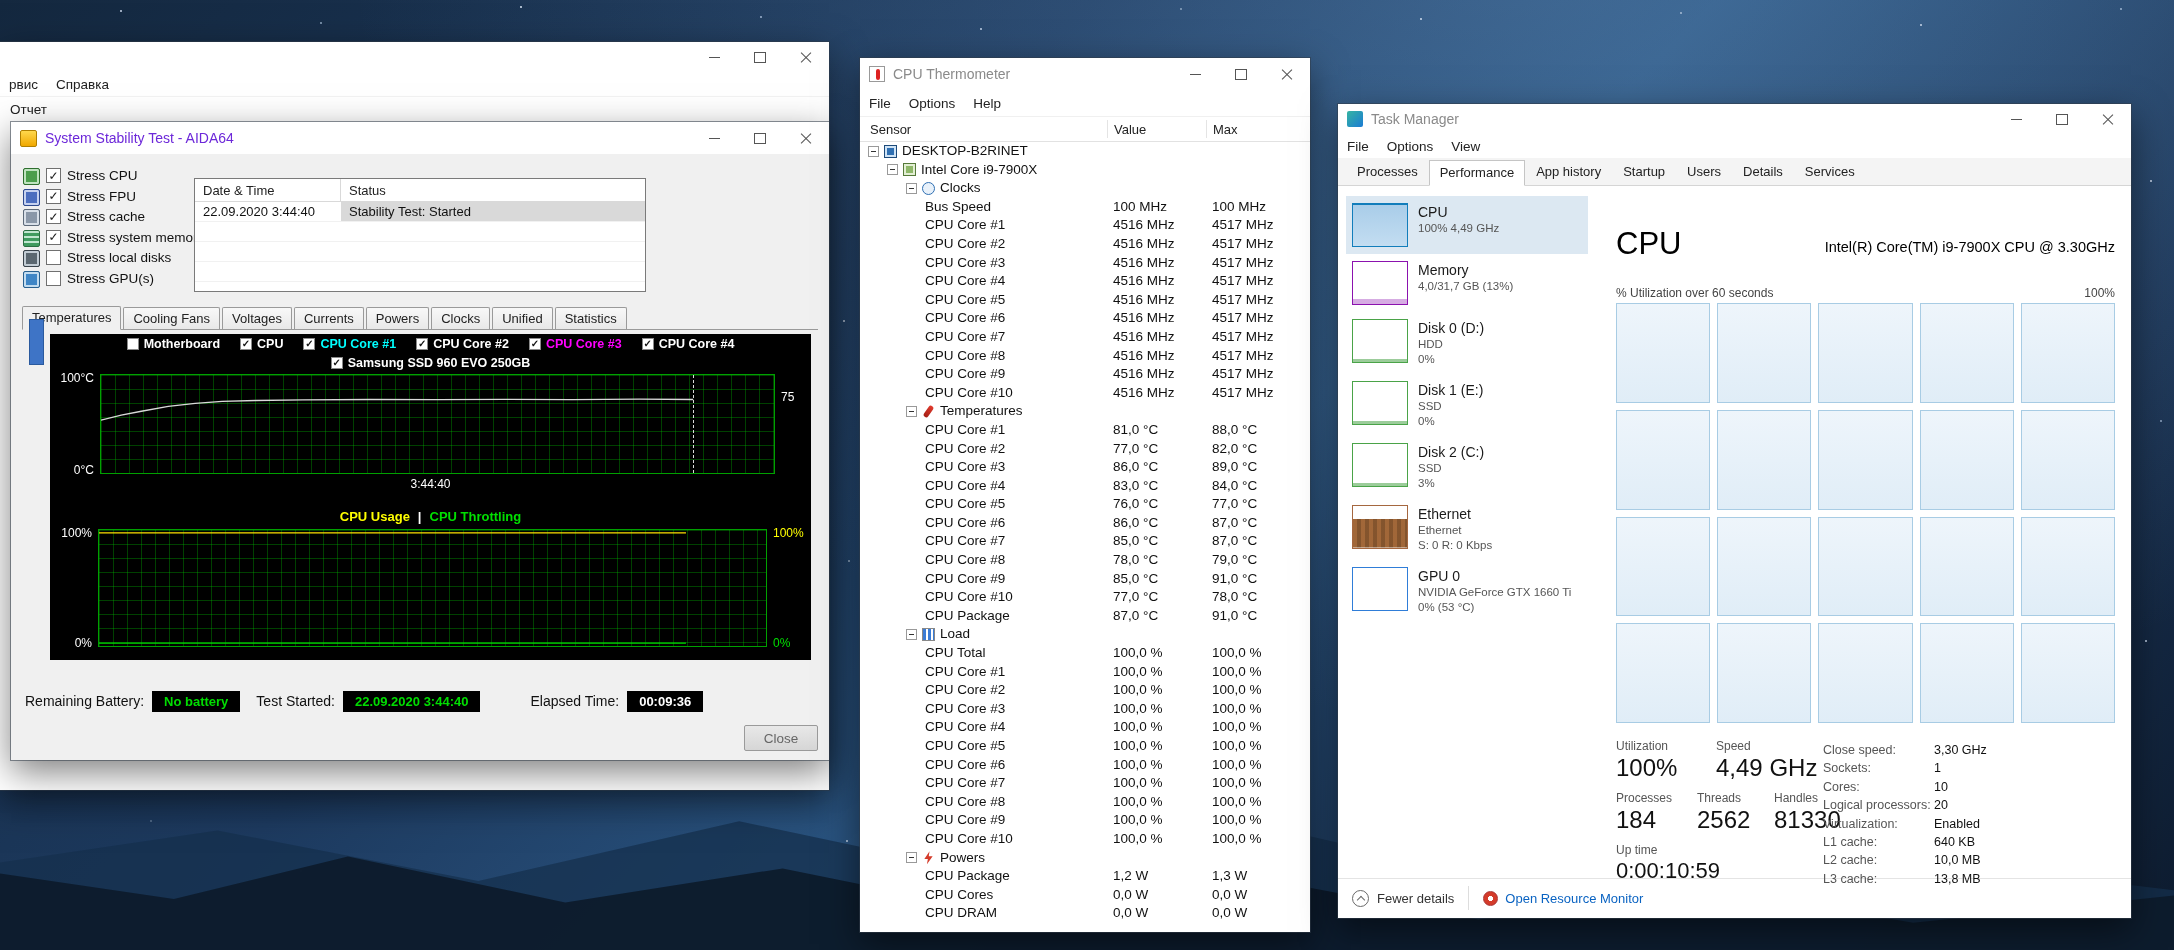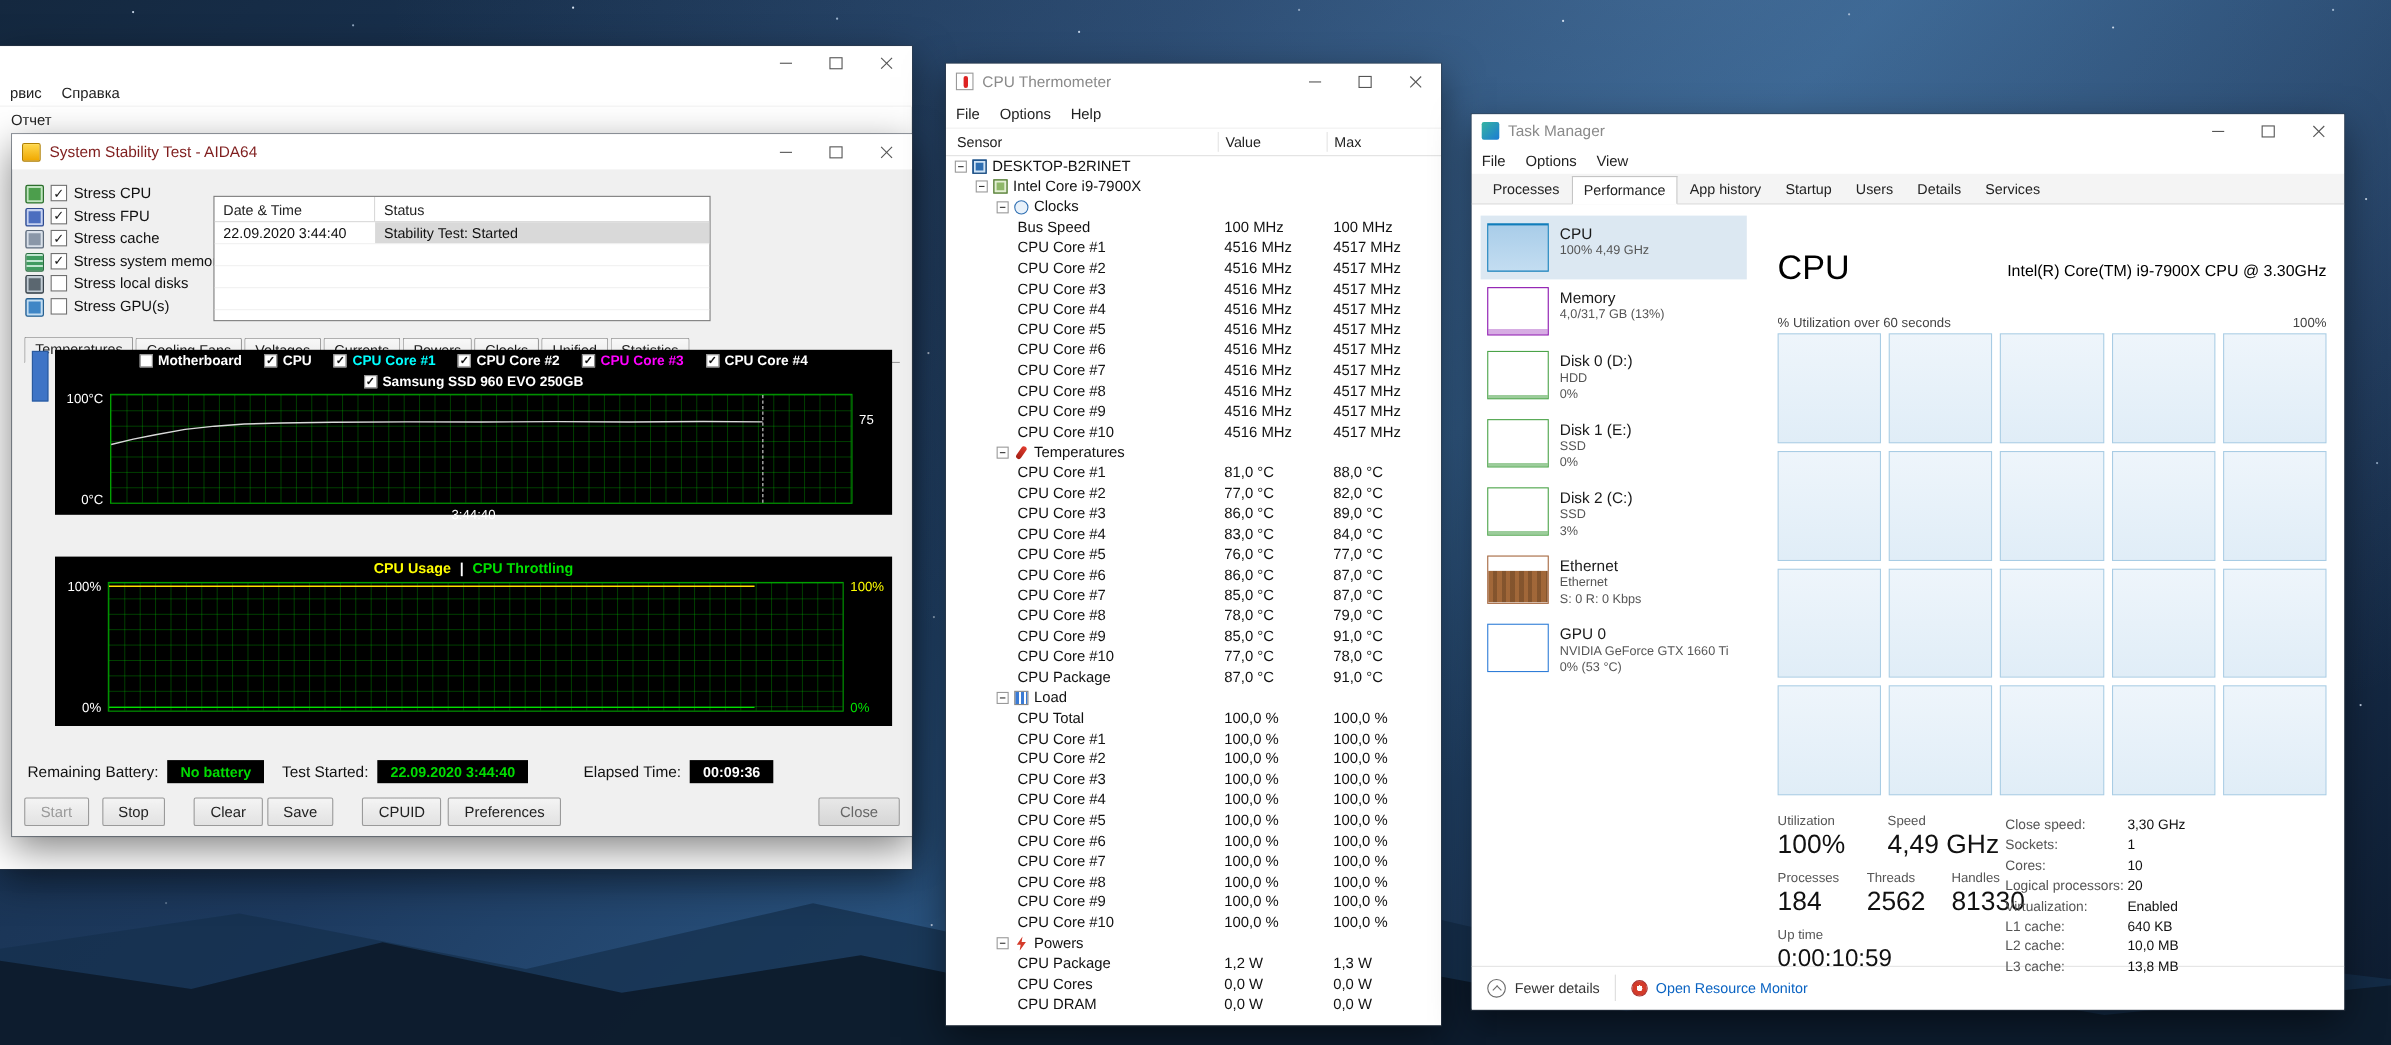--- a/index.html
+++ b/index.html
@@ -16,21 +16,21 @@
     300px 870px #6c84a0,600px 900px #7c94b0,150px 820px #5c7490;}
   .mtn2{position:absolute;left:0;right:0;bottom:0;height:230px;background:#16304e;opacity:.75;
     clip-path:polygon(0 100%,0 62%,10% 48%,22% 70%,34% 44%,48% 72%,60% 50%,72% 76%,84% 56%,100% 74%,100% 100%);}
   .mtn{position:absolute;left:0;right:0;bottom:0;height:170px;background:#0d1b2c;opacity:.95;
     clip-path:polygon(0 100%,0 55%,8% 70%,16% 45%,26% 72%,36% 52%,46% 78%,58% 58%,68% 82%,78% 62%,88% 84%,100% 68%,100% 100%);}
 
   
   .win{position:absolute;background:#fff;box-shadow:0 0 0 1px rgba(50,60,72,.55),0 12px 34px rgba(0,0,0,.5);}
   .titlebar{height:32px;display:flex;align-items:center;padding-left:9px;background:#fff;box-sizing:border-box;}
   .titlebar.h30{height:30px;}
-  .wtitle{font-size:14px;margin-left:8px;color:#7f1d1d;white-space:nowrap;}
+  .wtitle{font-size:14px;margin-left:8px;color:#6d28d9;white-space:nowrap;}
   .inactive .wtitle{color:#8a8a8a;}
   .wbtns{margin-left:auto;height:100%;display:flex;}
   .wbtn{width:46px;height:100%;display:flex;align-items:center;justify-content:center;position:relative;}
   .wc-min::before{content:"";width:11px;height:1px;background:#555;}
   .wc-max::before{content:"";width:10px;height:9px;border:1px solid #555;}
   .wc-close::before,.wc-close::after{content:"";position:absolute;width:14px;height:1px;background:#555;left:16px;top:50%;}
   .wc-close::before{transform:rotate(45deg);}
   .wc-close::after{transform:rotate(-45deg);}
   .menubar{display:flex;align-items:center;background:#fff;font-size:13.5px;color:#222;}
   .menu-item{padding:0 9px;}
@@ -63,21 +63,21 @@
   .log-head .c2{padding-left:8px;}
   .log-row{display:flex;height:19px;align-items:center;border-bottom:1px solid #f1f1f1;color:#111;}
   .log-row .c1{width:146px;padding-left:8px;flex-shrink:0;box-sizing:border-box;}
   .log-row .c2{flex:1;padding-left:8px;height:100%;display:flex;align-items:center;}
   .log-row.sel .c2{background:#d9d9d9;}
   .aida-tabs{position:absolute;left:11px;right:11px;top:151px;height:24px;display:flex;align-items:flex-end;border-bottom:1px solid #9a9a9a;}
   .atab{font-size:13px;padding:3px 9px;background:linear-gradient(#f8f8f8,#e8e8e8);border:1px solid #9a9a9a;border-bottom:none;margin-right:2px;border-radius:2px 2px 0 0;color:#222;white-space:nowrap;}
   .atab.act{background:#f0f0f0;margin-bottom:-1px;border-bottom:1px solid #f0f0f0;padding-bottom:4px;}
   .blue-ind{position:absolute;left:18px;top:165px;width:13px;height:44px;background:#3e74c6;border:1px solid #2a5a9e;}
   .gpanel{position:absolute;background:#000;color:#fff;}
-  .gpanel1{left:39px;top:164px;width:761px;height:150px;}
+  .gpanel1{left:39px;top:180px;width:761px;height:178px;}
   .gpanel2{left:39px;top:352px;width:761px;height:154px;}
   .lgrow{display:flex;justify-content:center;gap:20px;align-items:center;height:19px;font-size:12.5px;font-weight:bold;}
   .lgi{display:inline-flex;align-items:center;}
   .lgc{width:12px;height:12px;background:#fff;border:1px solid #8a8a8a;display:inline-flex;align-items:center;justify-content:center;color:#111;font-size:10px;margin-right:5px;box-sizing:border-box;}
   .lgc.on::before{content:"✓";}
   .gwrap{display:flex;height:100px;margin-top:2px;}
   .ylab{width:50px;position:relative;font-size:12px;}
   .ytop{position:absolute;top:-3px;right:6px;}
   .ybot{position:absolute;bottom:-3px;right:6px;}
   .plot{flex:1;position:relative;border:1px solid #00a000;
@@ -369,28 +369,20 @@
       <div class="aida-info">
         <span class="ilab">Remaining Battery:</span>
         <span class="ibox green">No battery</span>
         <span class="ilab">Test Started:</span>
         <span class="ibox green">22.09.2020 3:44:40</span>
         <span class="ilab gapL">Elapsed Time:</span>
         <span class="ibox white">00:09:36</span>
       </div>
 
       <div class="aida-btnrow">
-        <span style="display:flex;align-items:center;">
-            <button class="abtn g0 dis">Start</button>
-            <button class="abtn g1">Stop</button>
-            <button class="abtn g2">Clear</button>
-            <button class="abtn g3">Save</button>
-            <button class="abtn g4">CPUID</button>
-            <button class="abtn g5">Preferences</button>
-          </span>
         <button class="abtn close-b">Close</button>
       </div>
     </div>
   </div>
 
   <div class="win thermo inactive" style="z-index:4;">
     <div class="titlebar">
       <span class="appicon thermo-app-icon"></span>
       <span class="wtitle">CPU Thermometer</span>
       <span class="wbtns">

